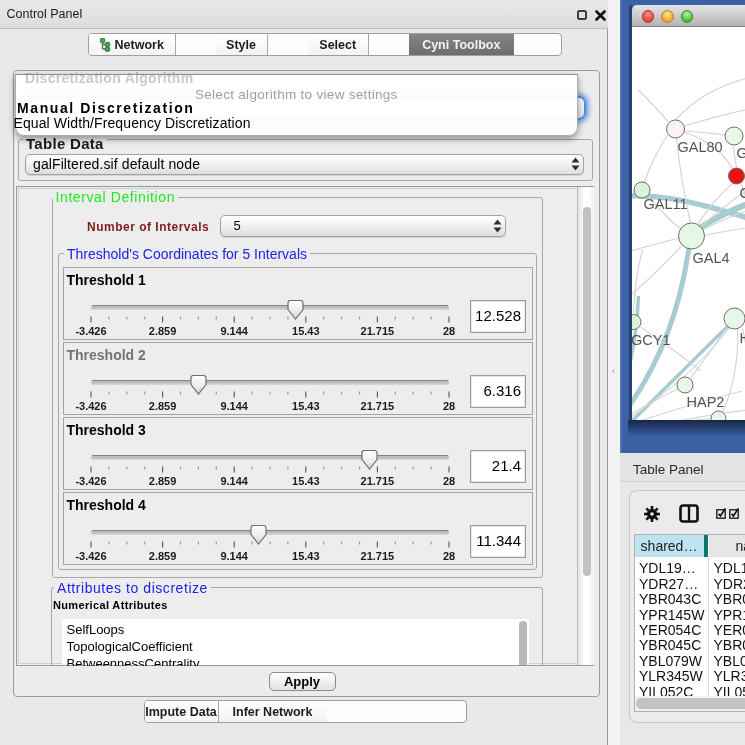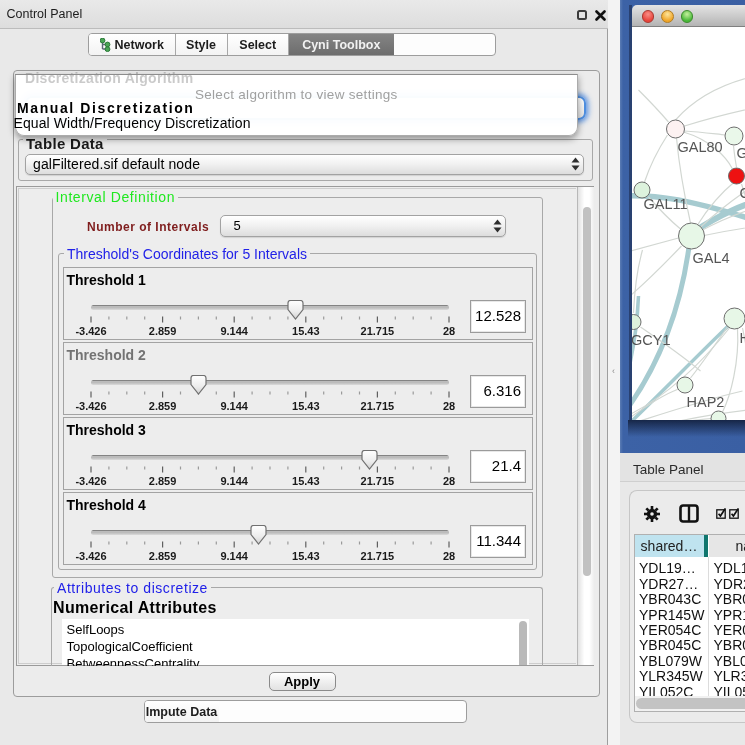--- a/index.html
+++ b/index.html
@@ -16,21 +16,21 @@
 .vbox{position:absolute;left:470px;width:56px;height:33px;background:#fff;border:1px solid #9b9b9b;box-shadow:inset 0 0 0 1px #e8e8e8;font-size:15px;color:#000;text-align:right;padding:6px 4px 0 0;}
 </style></head><body>
 
 <div class="abs" style="left:0;top:0;width:608px;height:745px;background:#e9e9e9;border-right:1px solid #9e9e9e;"></div>
 <div class="abs" style="left:0;top:0;width:608px;height:29px;background:linear-gradient(#e9e9e9,#dddddd);border-bottom:1px solid #bcbcbc;"></div>
 <div class="abs" style="left:6.5px;top:0;height:28px;line-height:28px;font-size:12.5px;color:#1c1c1c;">Control Panel</div>
 <div class="abs" style="left:577px;top:10px;width:10px;height:10px;border:2px solid #3c3c3c;border-radius:2.5px;"></div>
 <svg class="abs" style="left:595px;top:10px;" width="11" height="11" viewBox="0 0 11 11">
     <path d="M1.5,1.5 L9.5,9.5 M9.5,1.5 L1.5,9.5" stroke="#111" stroke-width="2.6" stroke-linecap="round"></path>
   </svg>
-<div class="seg" style="left:88px;top:33px;width:408px;height:23px;">
+<div class="seg" style="left:88px;top:33px;width:474px;height:23px;gap:40px;">
 <div style="width:86.5px;"><svg width="11" height="14" viewBox="0 0 11 14" style="margin-right:4px;">
         <path d="M2.5,3 V11 M2.5,6.5 H7 M2.5,11 H7" stroke="#5a6675" stroke-width="1.4" fill="none"></path>
         <circle cx="2.5" cy="2.5" r="2.4" fill="#4aa555" stroke="#2c7a3a"></circle>
         <circle cx="7.5" cy="6.5" r="2.4" fill="#4aa555" stroke="#2c7a3a"></circle>
         <circle cx="7.5" cy="11.2" r="2.4" fill="#4aa555" stroke="#2c7a3a"></circle>
       </svg>Network</div>
 <div style="width:52px;">Style</div>
 <div style="width:61.5px;">Select</div>
 <div style="width:104.5px;" class="sel">Cyni Toolbox</div>
 </div>
@@ -226,31 +226,32 @@
         <stop offset="0" stop-color="#ffffff"></stop>
         <stop offset="0.6" stop-color="#ececec"></stop>
         <stop offset="1" stop-color="#d2d2d2"></stop>
       </linearGradient>
     </defs>
     <path d="M3.5,0.5 H13.5 Q16,0.5 16,3 V9.5 L8.5,19 L1,9.5 V3 Q1,0.5 3.5,0.5 Z" fill="url(#th3)" stroke="#707070" stroke-width="1.2"></path>
   </svg>
 <div class="vbox" style="top:525px;">11.344</div>
 <div class="abs" style="left:50.5px;top:587px;width:492px;height:79px;border:1px solid #a8a8a8;border-bottom:none;border-radius:3px 3px 0 0;"></div>
 <div class="glabel" style="left:54px;top:580.5px;color:#2121e8;background:#ededed;letter-spacing:0.55px;">Attributes to discretize</div>
-<div class="abs" style="left:53px;top:598.5px;font-size:16px;font-weight:bold;letter-spacing:0.35px;color:#000;">Numerical Attributes</div>
+<div class="abs" style="left:53px;top:598.5px;font-size:11px;font-weight:bold;letter-spacing:0.35px;color:#000;">Numerical Attributes</div>
 <div class="abs" style="left:62px;top:619px;width:467px;height:46px;background:#fff;"></div>
 <div class="abs" style="left:519px;top:621px;width:8px;height:44px;background:#b9b9b9;border-radius:4px 4px 0 0;"></div>
 <div class="abs" style="left:66.5px;top:621.9px;font-size:13px;color:#000;">SelfLoops</div>
 <div class="abs" style="left:66.5px;top:638.7px;font-size:13px;color:#000;">TopologicalCoefficient</div>
 <div class="abs" style="left:66.5px;top:655.5px;font-size:13px;color:#000;">BetweennessCentrality</div>
 <div class="abs" style="left:16.6px;top:665.7px;width:576.4px;height:30.5px;background:#ececec;"></div>
 <div class="abs" style="left:268.5px;top:671.5px;width:67px;height:19px;border:1px solid #8a8a8a;border-radius:5px;background:linear-gradient(#ffffff,#ededed 60%,#e2e2e2);"></div>
 <div class="abs" style="left:268.5px;top:671.5px;width:67px;height:19px;text-align:center;line-height:19px;font-size:13px;font-weight:bold;color:#000;">Apply</div>
 <div class="seg" style="left:143.5px;top:700px;width:323px;height:23px;">
 <div style="width:74px;">Impute Data</div>
+<div style="width:108px;">Infer Network</div>
 </div>
 <div class="abs" style="left:14.8px;top:74px;width:563px;height:62px;background:rgba(255,255,255,0.97);border:1px solid #ababab;border-top-color:#8f8f8f;border-radius:0 0 9px 9px;box-shadow:0 3px 7px rgba(0,0,0,0.4);z-index:20;"></div>
 <div class="abs" style="left:14.8px;top:86.5px;width:563px;text-align:center;font-size:13.5px;letter-spacing:0.3px;color:#a0a0a0;z-index:21;">Select algorithm to view settings</div>
 <div class="abs" style="left:17px;top:99.5px;font-size:14px;font-weight:bold;letter-spacing:1.6px;color:#000;z-index:21;">Manual Discretization</div>
 <div class="abs" style="left:13.5px;top:114.5px;font-size:14px;letter-spacing:0.1px;color:#000;z-index:21;">Equal Width/Frequency Discretization</div>
 <div class="abs" style="left:25px;top:70px;font-size:14px;font-weight:bold;letter-spacing:0.3px;color:rgba(100,100,100,0.34);z-index:22;">Discretization Algorithm</div>
 <div class="abs" style="left:15px;top:74px;width:562px;height:1px;background:#8d8d8d;z-index:23;"></div>
 <div class="abs" style="left:608px;top:0;width:12px;height:745px;background:#f3f3f3;"></div>
 <div class="abs" style="left:612px;top:366px;font-size:9px;color:#8a8a8a;">‹</div>
 <div class="abs" style="left:620px;top:0;width:125px;height:453px;background:linear-gradient(90deg,#5b7cb4 0px,#3c62a6 3px,#3a5fa3 100%);"></div>

